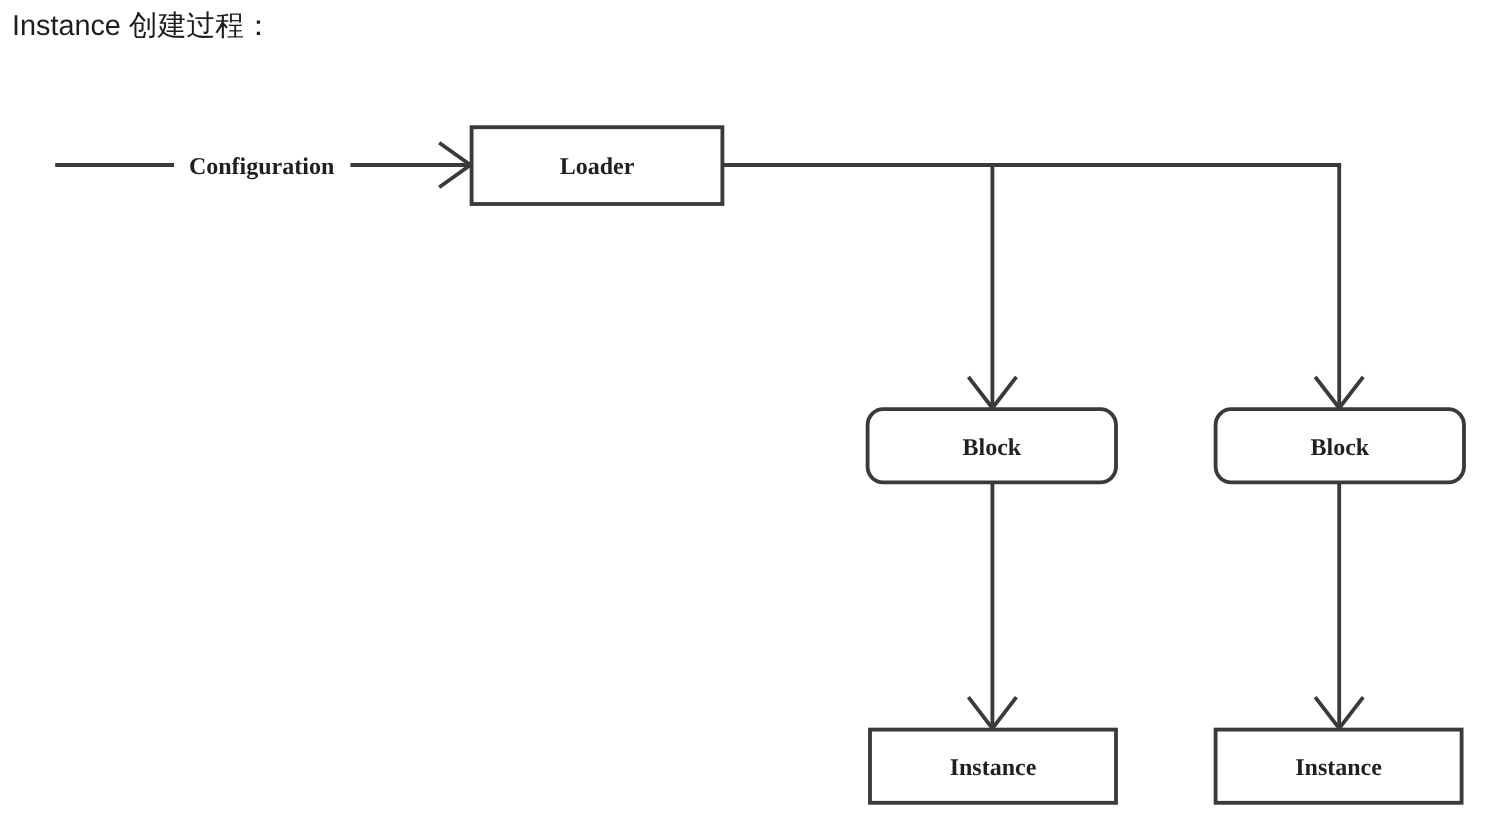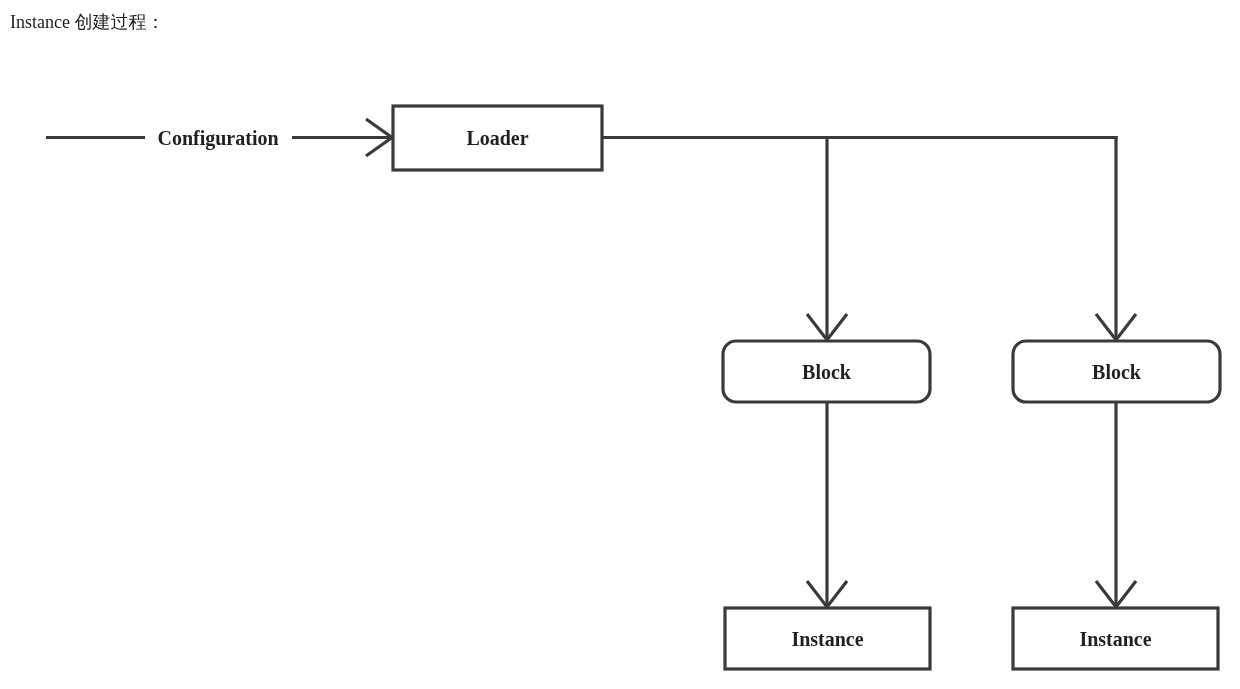--- a/index.html
+++ b/index.html
@@ -12,22 +12,22 @@
     height: 689px;
     position: relative;
     overflow: hidden;
     font-family: "Liberation Sans", sans-serif;
     -webkit-font-smoothing: antialiased;
   }
   #page-title {
     position: absolute;
     left: 10px;
     top: 9px;
-    font-family: Liberation Serif, serif;
-    font-size: 18px;
+    font-family: Liberation Sans, sans-serif;
+    font-size: 24px;
     line-height: 26px;
     color: #1d1d1d;
     white-space: nowrap;
   }
   #diagram-canvas {
     position: absolute;
     left: 0;
     top: 0;
     width: 1240px;
     height: 689px;

